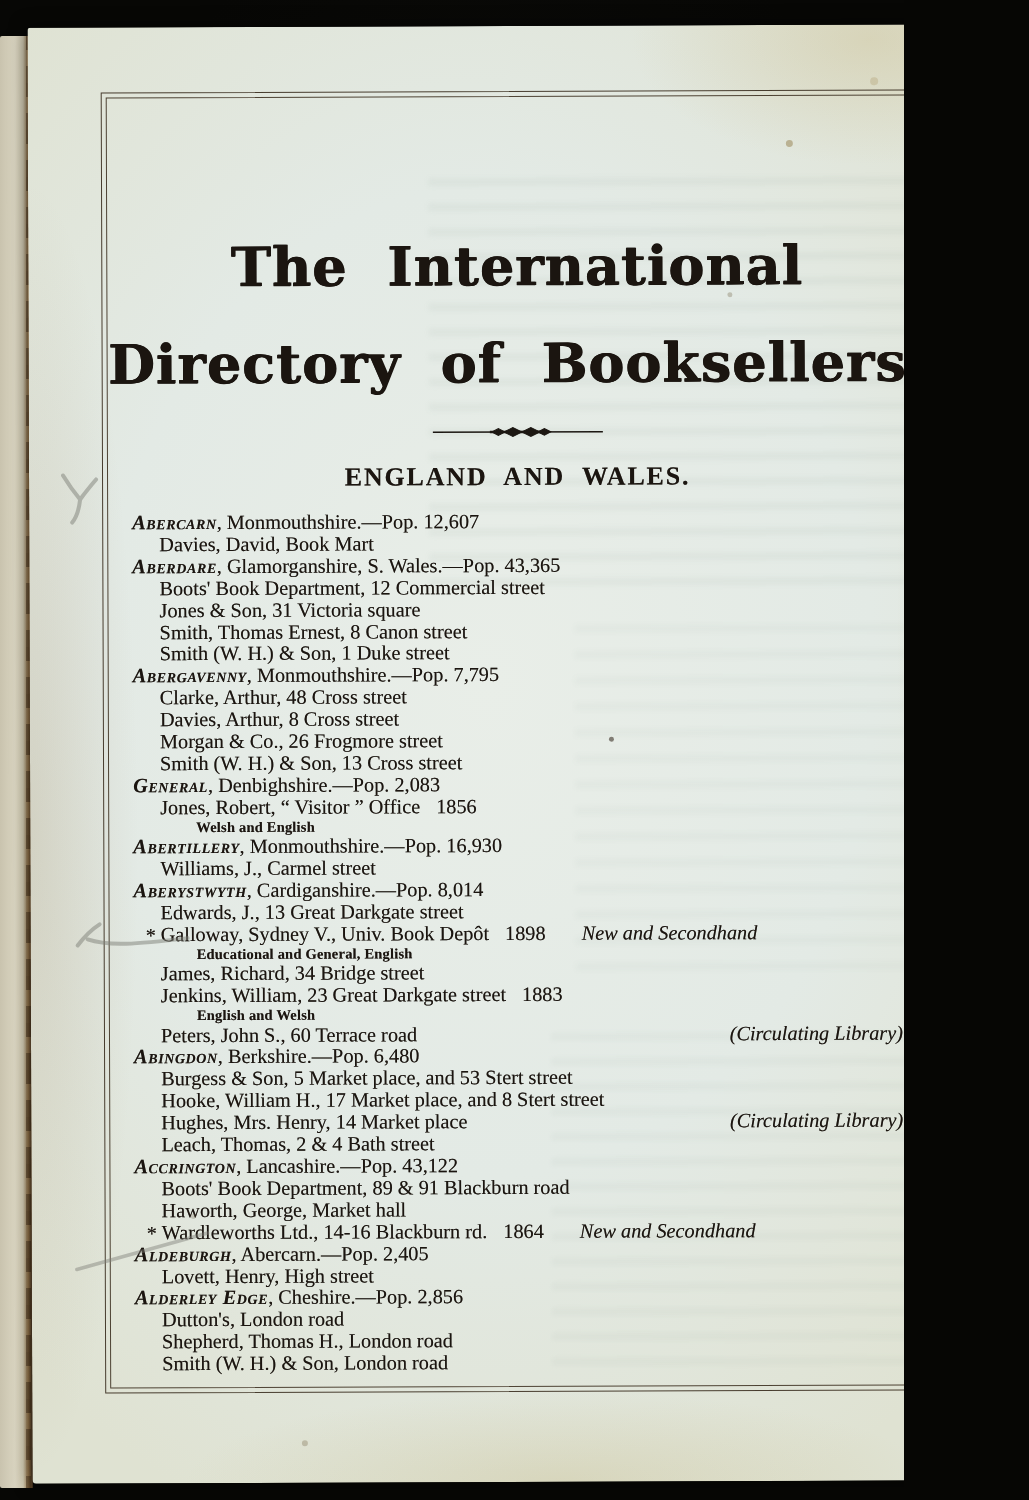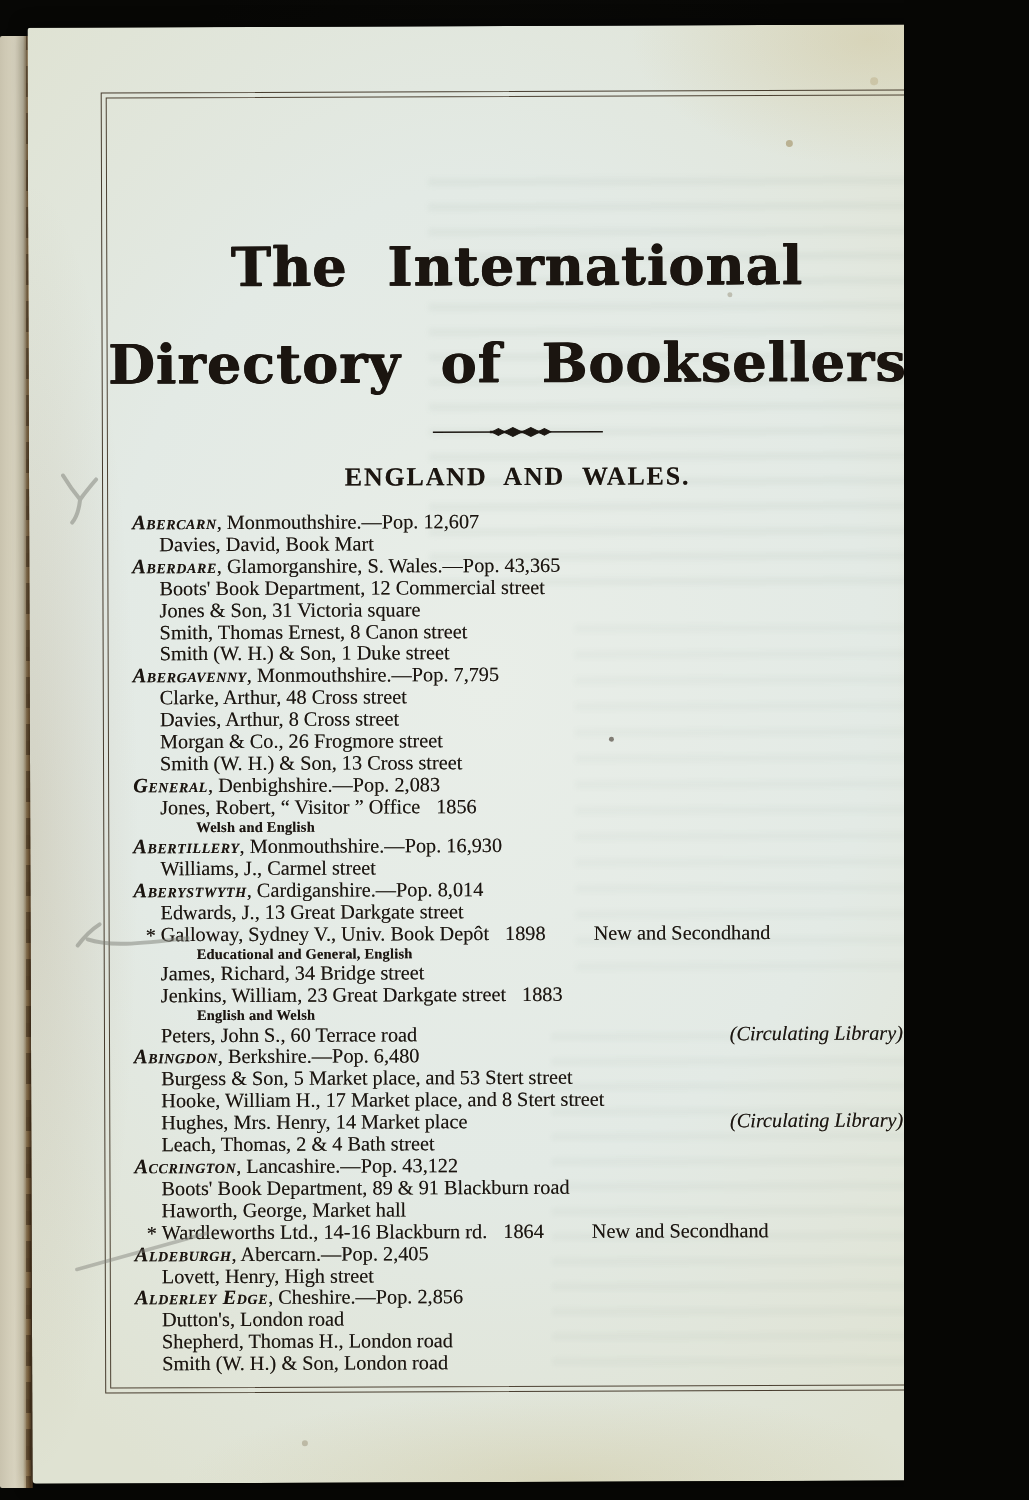--- a/index.html
+++ b/index.html
@@ -55,21 +55,21 @@
     font-weight:bold;font-size:26px;letter-spacing:1.8px;word-spacing:9px;}
 
   .list{position:absolute;top:420px;left:30px;right:24px;font-size:20.3px;line-height:21.9px;}
   .row{position:relative;white-space:nowrap;}
   .row.seller{padding-left:27px;}
   .row.note{padding-left:63px;font-size:14.5px;line-height:17.5px;font-weight:bold;letter-spacing:.2px;}
   .tname{font-weight:bold;font-variant:small-caps;letter-spacing:.6px;font-style:italic;}
   .county{}
   .star{position:absolute;left:12px;top:1px;}
   .year{margin-left:16px;}
-  .tag{margin-left:48px;}
+  .tag{margin-left:36px;font-style:italic;}
   .right{position:absolute;right:8px;font-style:italic;}
 
   .pencil{position:absolute;left:0;top:0;pointer-events:none;}
   .specks{position:absolute;left:0;top:0;width:3px;height:3px;border-radius:50%;
     box-shadow:
       760px 117px 0 2px rgba(140,115,60,.45),
       580px 712px 0 1px rgba(60,50,40,.6),
       271px 1415px 0 1.5px rgba(125,112,82,.35),
       845px 55px 0 2.5px rgba(170,150,100,.30),
       700px 268px 0 1px rgba(120,110,80,.35),

